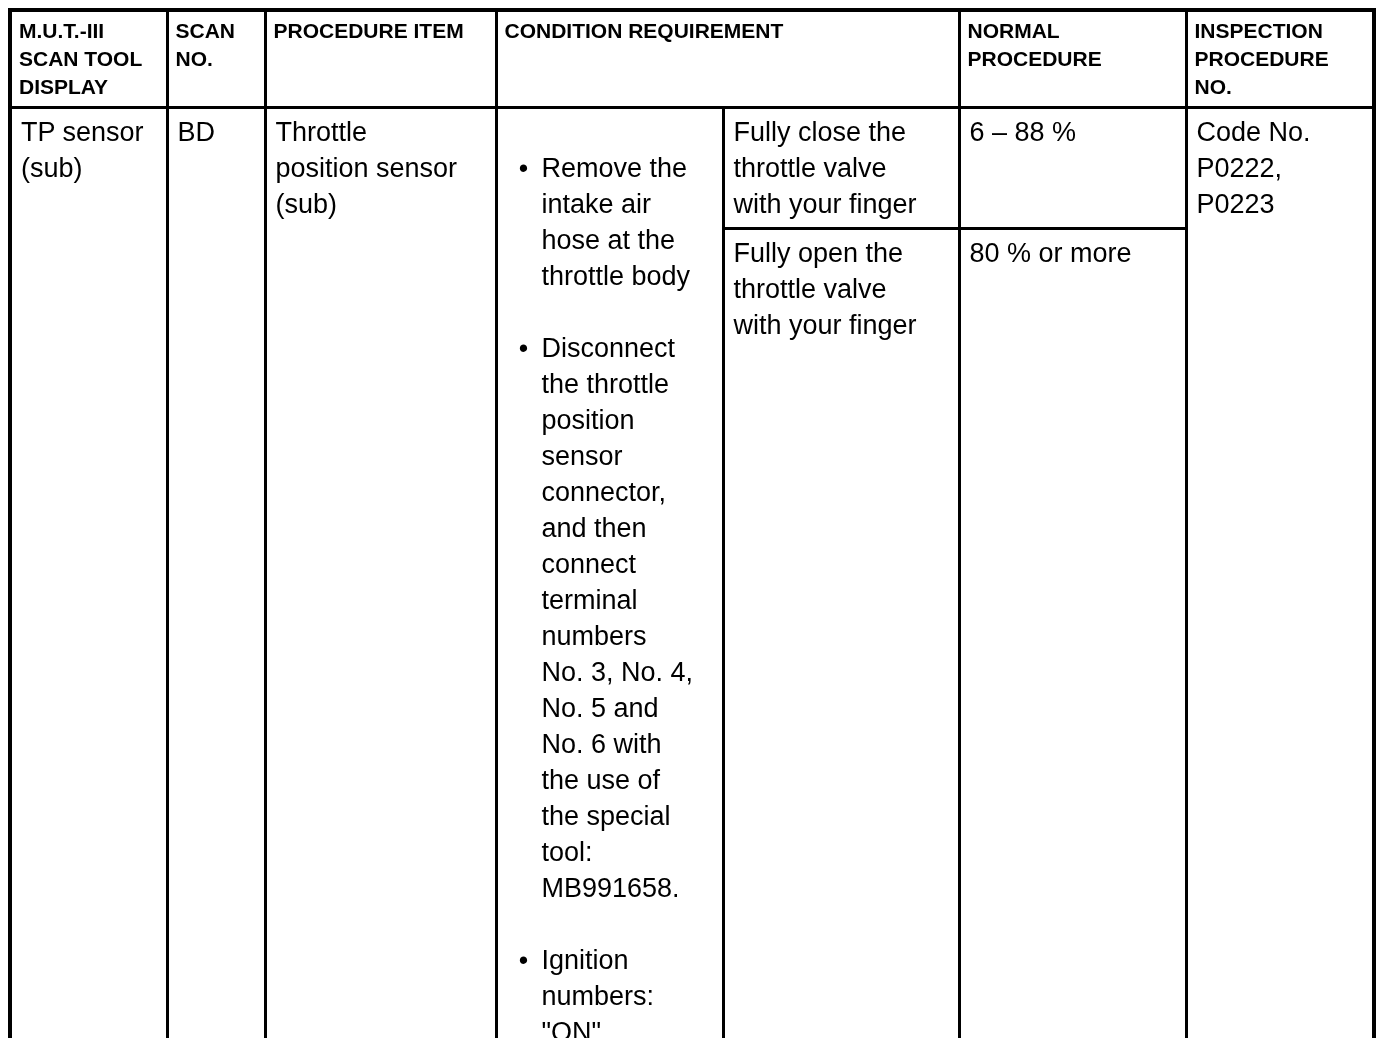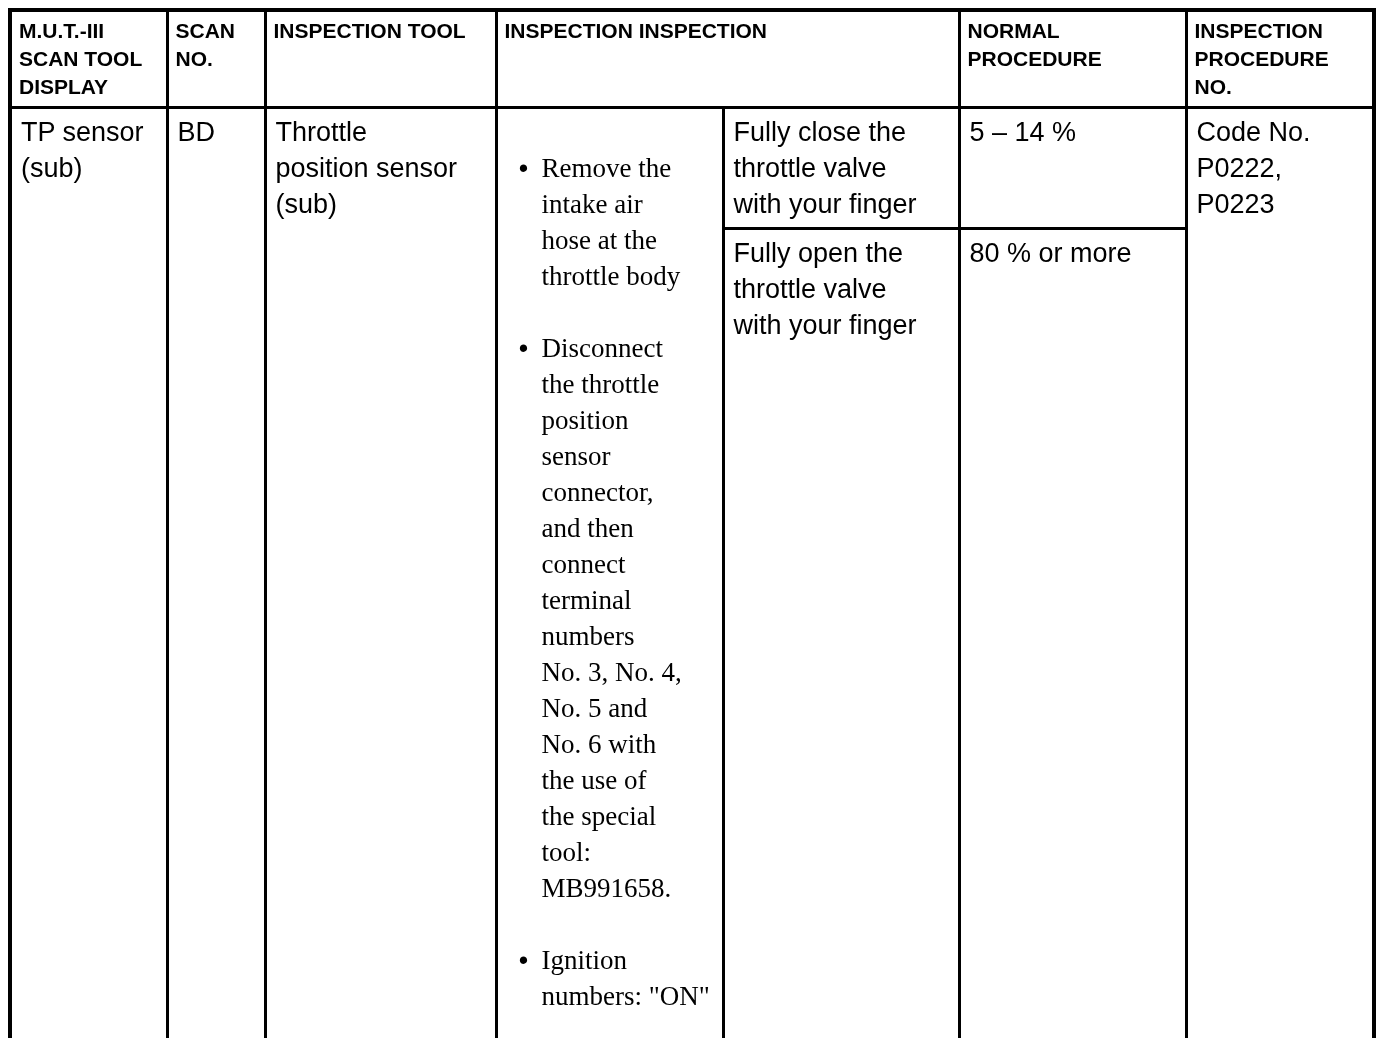--- a/index.html
+++ b/index.html
@@ -63,21 +63,20 @@
   }
   .bullet-marker {
     flex: 0 0 36px;
     text-align: center;
     font-size: 27px;
     line-height: 36px;
   }
   .bullet-text {
     flex: 1 1 auto;
     white-space: pre-line;
-    font-family: Liberation Serif, serif;
   }
 </style>
 </head>
 <body>
 
 <div class="page">
   <table class="inspection">
     <colgroup>
       <col style="width:157px">
       <col style="width:98px">
@@ -88,22 +87,22 @@
       <col style="width:188px">
     </colgroup>
 
     <tbody>
         <tr class="hdr">
       <th>M.U.T.-III
 SCAN TOOL
 DISPLAY</th>
       <th>SCAN
 NO.</th>
-      <th>INSPECTION TOOL</th>
-      <th colspan="2">INSPECTION INSPECTION</th>
+      <th>PROCEDURE ITEM</th>
+      <th colspan="2">CONDITION REQUIREMENT</th>
       <th>NORMAL
 PROCEDURE</th>
       <th>INSPECTION
 PROCEDURE
 NO.</th>
     </tr>
 
     <tr class="r1a">
       <td rowspan="2">TP sensor
 (sub)</td>
@@ -140,21 +139,21 @@
         </div>
         <div class="bullet-row">
           <span class="bullet-marker">•</span>
           <span class="bullet-text">Ignition
 numbers: "ON"</span>
         </div>
       </td>
       <td>Fully close the
 throttle valve
 with your finger</td>
-      <td>5 – 14 %</td>
+      <td>6 – 88 %</td>
       <td rowspan="2">Code No.
 P0222,
 P0223</td>
     </tr>
 
     <tr class="r1b">
       <td>Fully open the
 throttle valve
 with your finger</td>
       <td>80 % or more</td>

